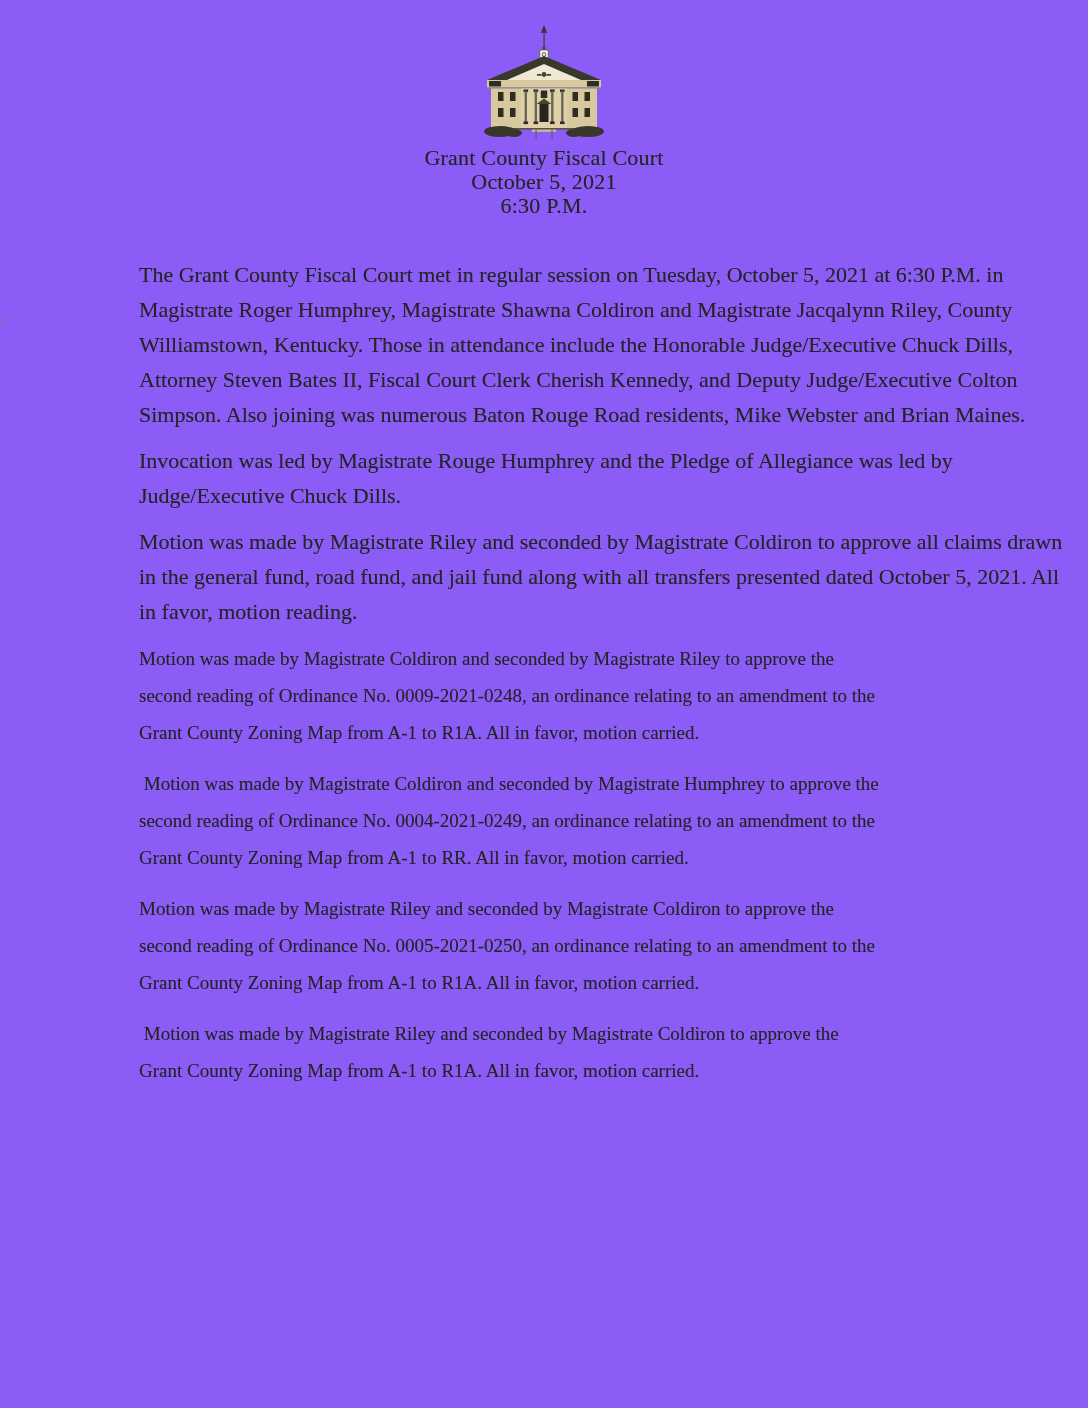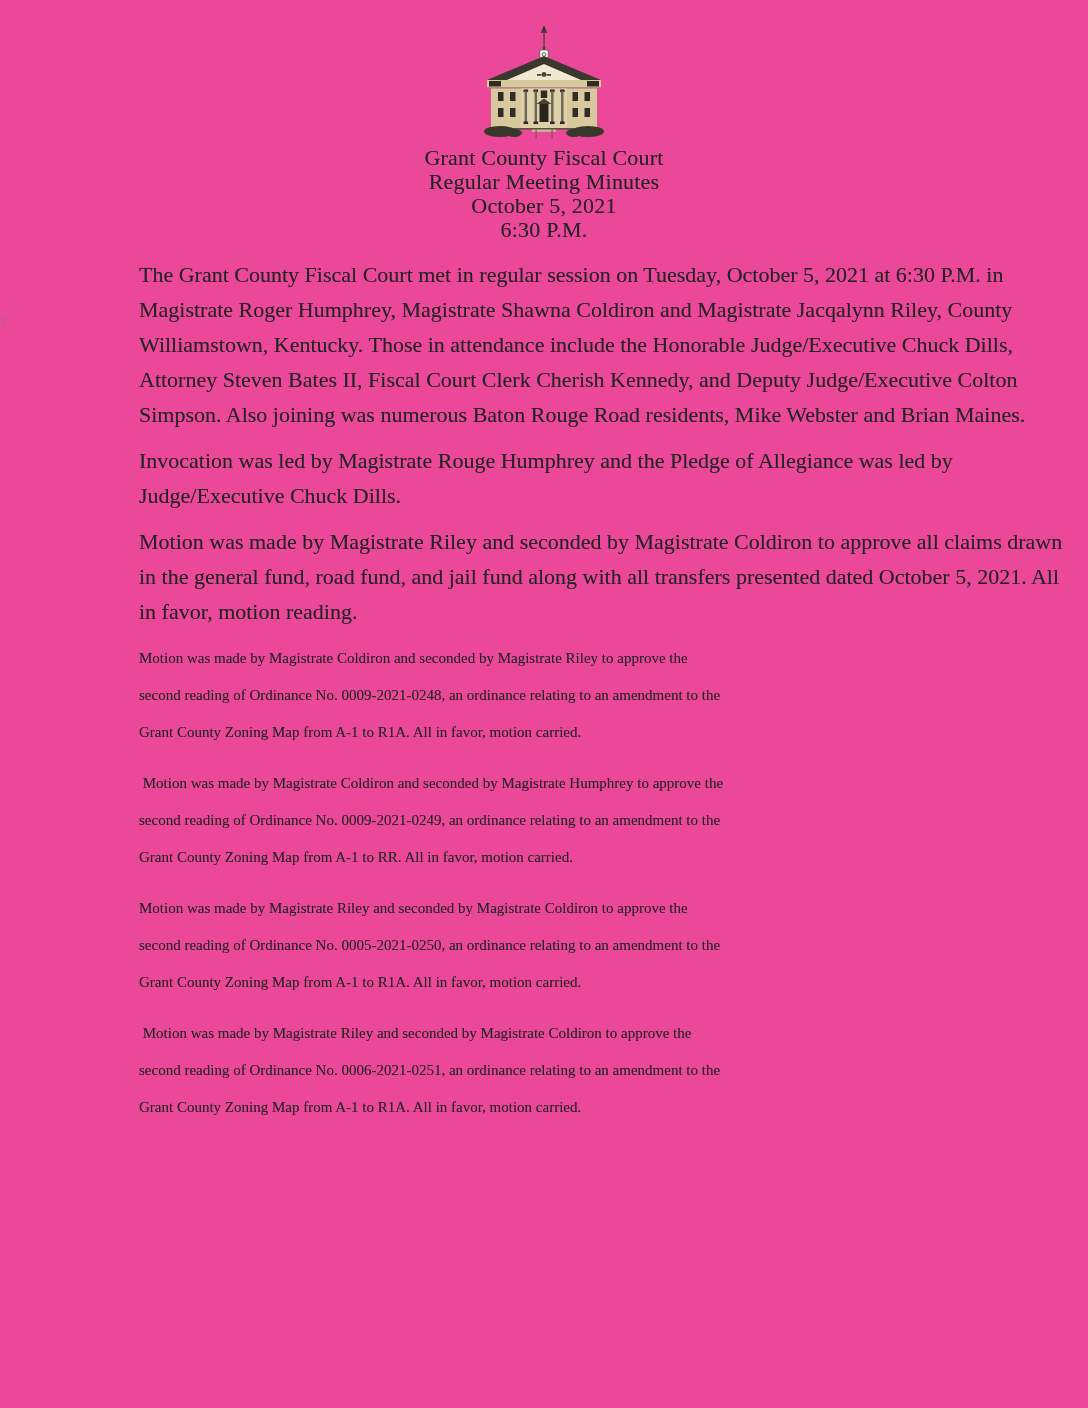--- a/index.html
+++ b/index.html
@@ -5,21 +5,21 @@
   html, body {
     margin: 0;
     padding: 0;
     background: #e9e9e9;
   }
   .page {
     position: relative;
     width: 1088px;
     height: 1408px;
     margin: 0 auto;
-    background: #ec4899;
+    background: #8b5cf6;
     font-family: "Liberation Serif", "DejaVu Serif", serif;
     color: #242424;
     overflow: hidden;
     text-shadow: 0 0 0.5px rgba(40,40,40,0.35);
   }
   .header {
     position: absolute;
     top: 24px;
     left: 0;
     width: 100%;
@@ -39,21 +39,21 @@
     left: 139px;
     top: 257px;
     width: 840px;
   }
   .para {
     margin: 0 0 11px 0;
     font-size: 22px;
     line-height: 35px;
   }
   .para.lg {
-    font-size: 15px;
+    font-size: 19px;
     line-height: 37px;
     margin-bottom: 14px;
   }
   .line {
     white-space: pre;
   }
   .scan-speck {
     position: absolute;
     left: 2px;
     top: 317px;
@@ -133,21 +133,20 @@
       <rect x="72.6" y="105.6" width="0.9" height="9" fill="#55523f"></rect>
 
       <ellipse cx="21" cy="107.5" rx="16" ry="5.5" fill="#39372c"></ellipse>
       <ellipse cx="35" cy="109" rx="8" ry="4" fill="#39372c"></ellipse>
       <ellipse cx="109" cy="107.5" rx="16" ry="5.5" fill="#39372c"></ellipse>
       <ellipse cx="95" cy="109" rx="8" ry="4" fill="#39372c"></ellipse>
     </svg>
 
     <div class="title-block">
       <div>Grant County Fiscal Court</div>
-      <div>Regular Meeting Minutes</div>
       <div>October 5, 2021</div>
       <div>6:30 P.M.</div>
     </div>
   </div>
 
   <div class="body-text">
 
     <div class="para">
       <div class="line">The Grant County Fiscal Court met in regular session on Tuesday, October 5, 2021 at 6:30 P.M. in</div>
       <div class="line">Magistrate Roger Humphrey, Magistrate Shawna Coldiron and Magistrate Jacqalynn Riley, County</div>
@@ -171,30 +170,29 @@
     </div>
 
     <div class="para lg">
       <div class="line">Motion was made by Magistrate Coldiron and seconded by Magistrate Riley to approve the</div>
       <div class="line">second reading of Ordinance No. 0009-2021-0248, an ordinance relating to an amendment to the</div>
       <div class="line">Grant County Zoning Map from A-1 to R1A. All in favor, motion carried.</div>
     </div>
 
     <div class="para lg">
       <div class="line"> Motion was made by Magistrate Coldiron and seconded by Magistrate Humphrey to approve the</div>
-      <div class="line">second reading of Ordinance No. 0009-2021-0249, an ordinance relating to an amendment to the</div>
+      <div class="line">second reading of Ordinance No. 0004-2021-0249, an ordinance relating to an amendment to the</div>
       <div class="line">Grant County Zoning Map from A-1 to RR. All in favor, motion carried.</div>
     </div>
 
     <div class="para lg">
       <div class="line">Motion was made by Magistrate Riley and seconded by Magistrate Coldiron to approve the</div>
       <div class="line">second reading of Ordinance No. 0005-2021-0250, an ordinance relating to an amendment to the</div>
       <div class="line">Grant County Zoning Map from A-1 to R1A. All in favor, motion carried.</div>
     </div>
 
     <div class="para lg">
       <div class="line"> Motion was made by Magistrate Riley and seconded by Magistrate Coldiron to approve the</div>
-      <div class="line">second reading of Ordinance No. 0006-2021-0251, an ordinance relating to an amendment to the</div>
       <div class="line">Grant County Zoning Map from A-1 to R1A. All in favor, motion carried.</div>
     </div>
 
   </div>
 </div>
 
 </body></html>

